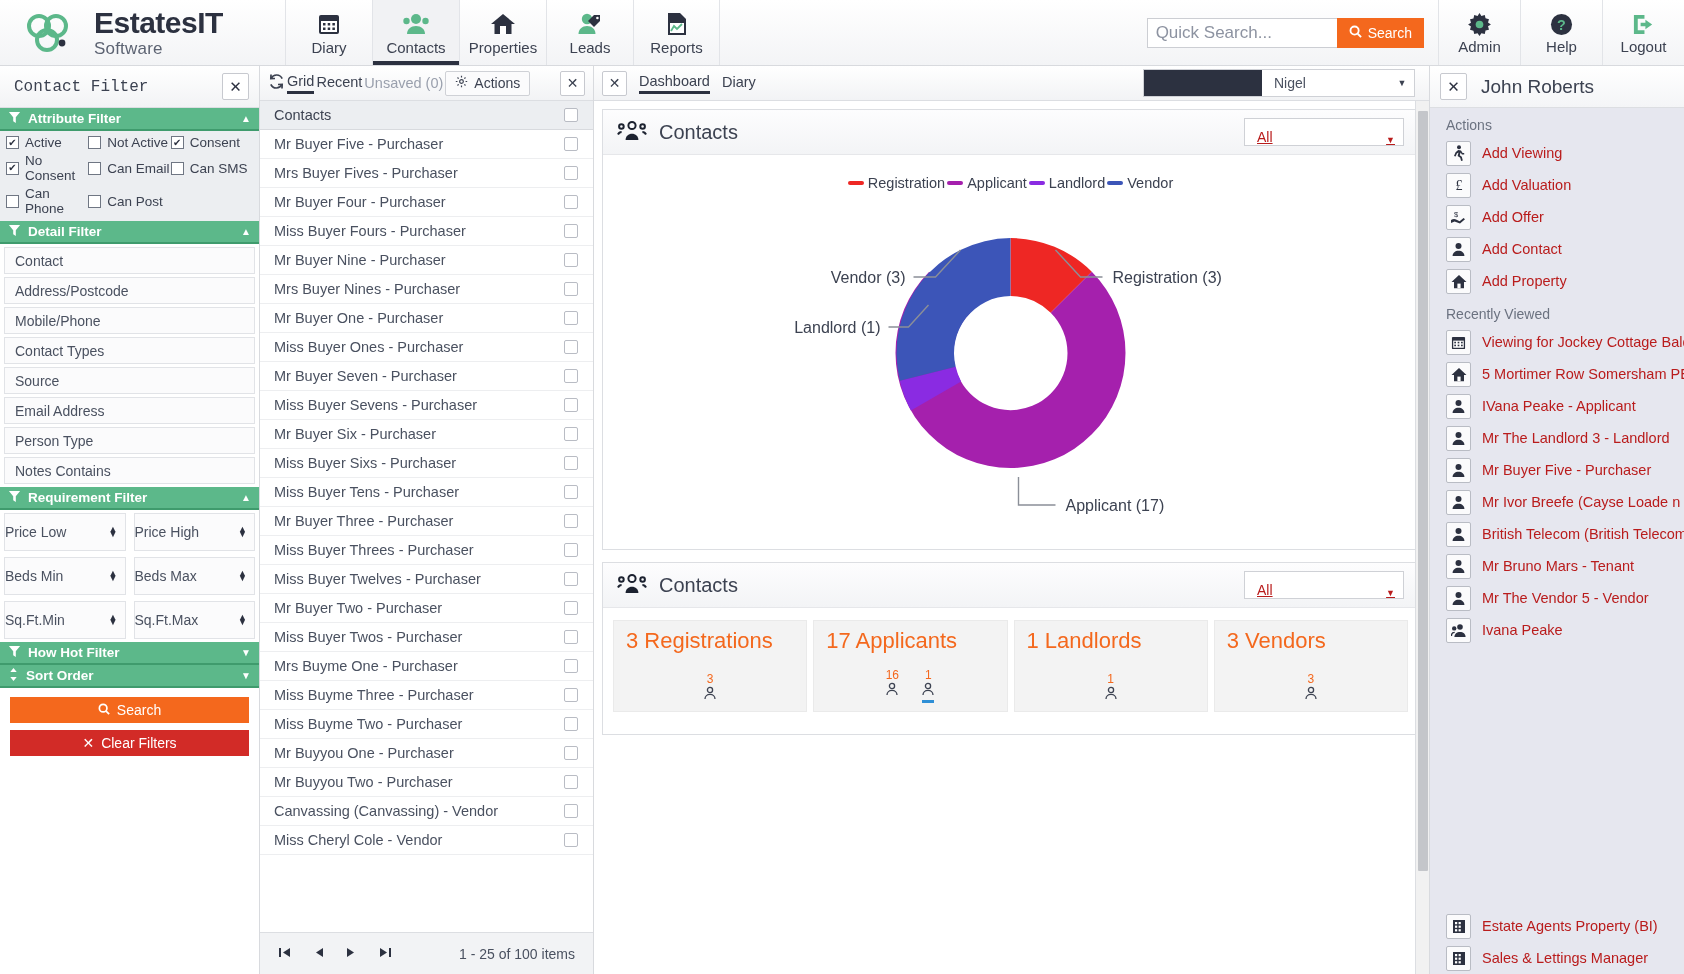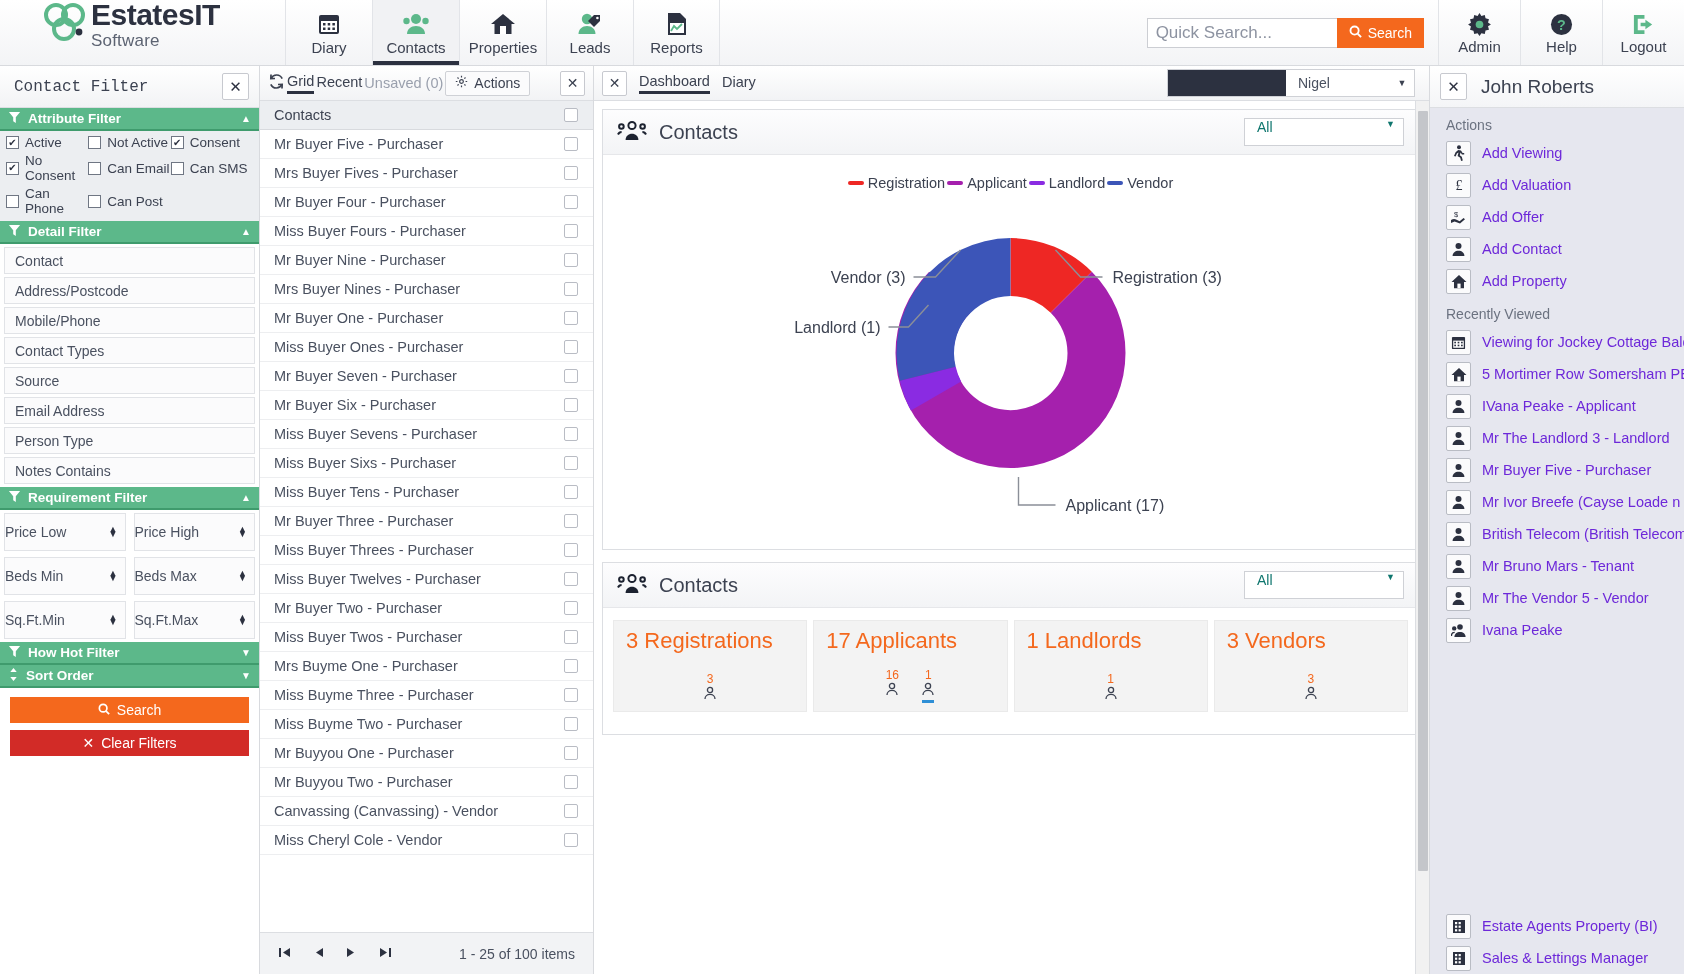--- a/index.html
+++ b/index.html
@@ -13,21 +13,21 @@
   }
   .app { position: relative; width: 1684px; height: 974px; display: flex; flex-direction: column; }
 
   
   .topbar {
     height: 66px; min-height: 66px;
     background: linear-gradient(to bottom,#ffffff 0%, #f3f4f6 100%);
     border-bottom: 1px solid #d8dade;
     display: flex; align-items: stretch;
   }
-  .brand { width: 285px; display: flex; padding-left: 39px; gap: 0; }
+  .brand { width: 285px; display: flex; align-items: center; padding-left: 22px; gap: 20px; }
   .brand-mark { width: 52px; height: 44px; position: relative; flex: none; }
   .brand-text { display: flex; flex-direction: column; line-height: 1; }
   .brand-name { font-size: 30px; font-weight: bold; letter-spacing: -0.5px; color: #2c3140; }
   .brand-sub { font-size: 17px; color: #5c6372; margin-top: 2px; letter-spacing: 0.2px;}
 
   .nav { display: flex; align-items: stretch; }
   .nav-item {
     width: 87px; display: flex; flex-direction: column; align-items: center; justify-content: center;
     gap: 3px; border-left: 1px solid #e2e4e8; cursor: pointer; position: relative;
     font-size: 15px; color: #3c4251;
@@ -120,33 +120,33 @@
   .gcb { width:14px; height:14px; border:1px solid #b9bcc4; background:#fff; flex:none; border-radius:2px; }
   .pager { height:42px; display:flex; align-items:center; gap:22px; padding-left:18px;
            background:#f2f3f5; border-top:1px solid #dcdee2; font-size:14px; color:#4a5160; }
   .pg-ico { font-size:12px; color:#2c3140; cursor:pointer; }
   .pg-info { margin-left:auto; margin-right:18px; }
 
   
   .main { flex:1; display:flex; flex-direction:column; min-width:0; background:#fff; position:relative; }
   .main-toolbar { height:35px; display:flex; align-items:center; gap:12px; padding:0 8px;
                   background:linear-gradient(to bottom,#ffffff,#f2f3f5); border-bottom:1px solid #dcdee2; }
-  .user-select { margin-left:auto; display:flex; align-items:stretch; width:248px; height:28px;
+  .user-select { margin-left:auto; display:flex; align-items:stretch; width:272px; height:28px;
                  margin-right:6px; border:1px solid #cfd1d6; background:#fff; }
   .us-dark { width:118px; background:#2c3140; }
   .us-name { flex:1; display:flex; align-items:center; padding-left:12px; font-size:14px; color:#4a5160; }
   .us-caret { width:24px; display:flex; align-items:center; justify-content:center; font-size:9px; color:#3c4251; }
 
   .main-scroll { flex:1; overflow:hidden; background:#fff; padding:8px 10px 0 8px; position:relative; }
   .card { border:1px solid #dcdee2; background:#fff; margin-bottom:12px; }
   .card-head { height:45px; display:flex; align-items:center; padding:0 14px; gap:12px;
                background:linear-gradient(to bottom,#fdfdfe,#f3f4f6); border-bottom:1px solid #e6e7ea; }
   .card-title { font-size:20px; color:#3c4251; }
   .card-select { margin-left:auto; width:160px; height:28px; border:1px solid #cfd1d6; background:#fff;
-                 display:flex; align-items:flex-start; padding-left:12px; font-size:14px; color:#0f766e; cursor:pointer; }
+                 display:flex; align-items:flex-end; padding-left:12px; font-size:14px; color:#b91c1c; cursor:pointer;text-decoration:underline; }
   .card-select .cs-caret { margin-left:auto; margin-right:8px; font-size:9px; }
 
   .chart-area { height: 394px; position:relative; }
   .legend { display:flex; justify-content:center; gap:2px; padding-top:20px; }
   .lg { display:flex; align-items:center; gap:4px; font-size:14.5px; color:#3c4251; }
   .lg .dash { width:16px; height:4px; border-radius:2px; display:inline-block; }
   .donut-wrap { position:absolute; left:0; right:0; top:60px; height:320px; }
 
   .stats { display:flex; gap:6px; padding:12px 10px 22px 10px; }
   .stat {
@@ -165,21 +165,21 @@
   .vscroll .thumb { position:absolute; top:10px; left:2px; width:10px; height:760px; background:#c4c6ca; border-radius:1px; }
 
   
   .right-panel { width: 255px; min-width:255px; background:#e6e7ef; border-left:1px solid #d8dade;
                  display:flex; flex-direction:column; overflow:hidden; }
   .rp-head { height:42px; display:flex; align-items:center; gap:14px; padding:0 10px;
              background:linear-gradient(to bottom,#ffffff,#f4f5f7); border-bottom:1px solid #dcdee2; }
   .rp-title { font-size:19px; color:#3c4251; white-space:nowrap; }
   .rp-section { font-size:14px; color:#6b7280; padding:9px 0 4px 16px; }
   .rp-item { height:32px; display:flex; align-items:center; gap:11px; padding-left:16px;
-             font-size:14.5px; color:#6d28d9; cursor:pointer; white-space:nowrap; }
+             font-size:14.5px; color:#b91c1c; cursor:pointer; white-space:nowrap; }
   .rp-ico { width:25px; height:25px; border:1px solid #b9bcc4; background:#fbfbfc; flex:none;
             display:flex; align-items:center; justify-content:center; border-radius:2px; }
   .rp-bottom { margin-top:auto; }
 </style>
 </head>
 <body>
 
 <div class="app">
 
   <div class="topbar">
@@ -526,25 +526,25 @@
           </div>
         <div class="row">
             <span>Miss Buyer Ones - Purchaser</span>
             <span class="r-cb gcb"></span>
           </div>
         <div class="row">
             <span>Mr Buyer Seven - Purchaser</span>
             <span class="r-cb gcb"></span>
           </div>
         <div class="row">
+            <span>Miss Buyer Sevens - Purchaser</span>
+            <span class="r-cb gcb"></span>
+          </div>
+        <div class="row">
             <span>Mr Buyer Six - Purchaser</span>
-            <span class="r-cb gcb"></span>
-          </div>
-        <div class="row">
-            <span>Miss Buyer Sevens - Purchaser</span>
             <span class="r-cb gcb"></span>
           </div>
         <div class="row">
             <span>Miss Buyer Sixs - Purchaser</span>
             <span class="r-cb gcb"></span>
           </div>
         <div class="row">
             <span>Miss Buyer Tens - Purchaser</span>
             <span class="r-cb gcb"></span>
           </div>

